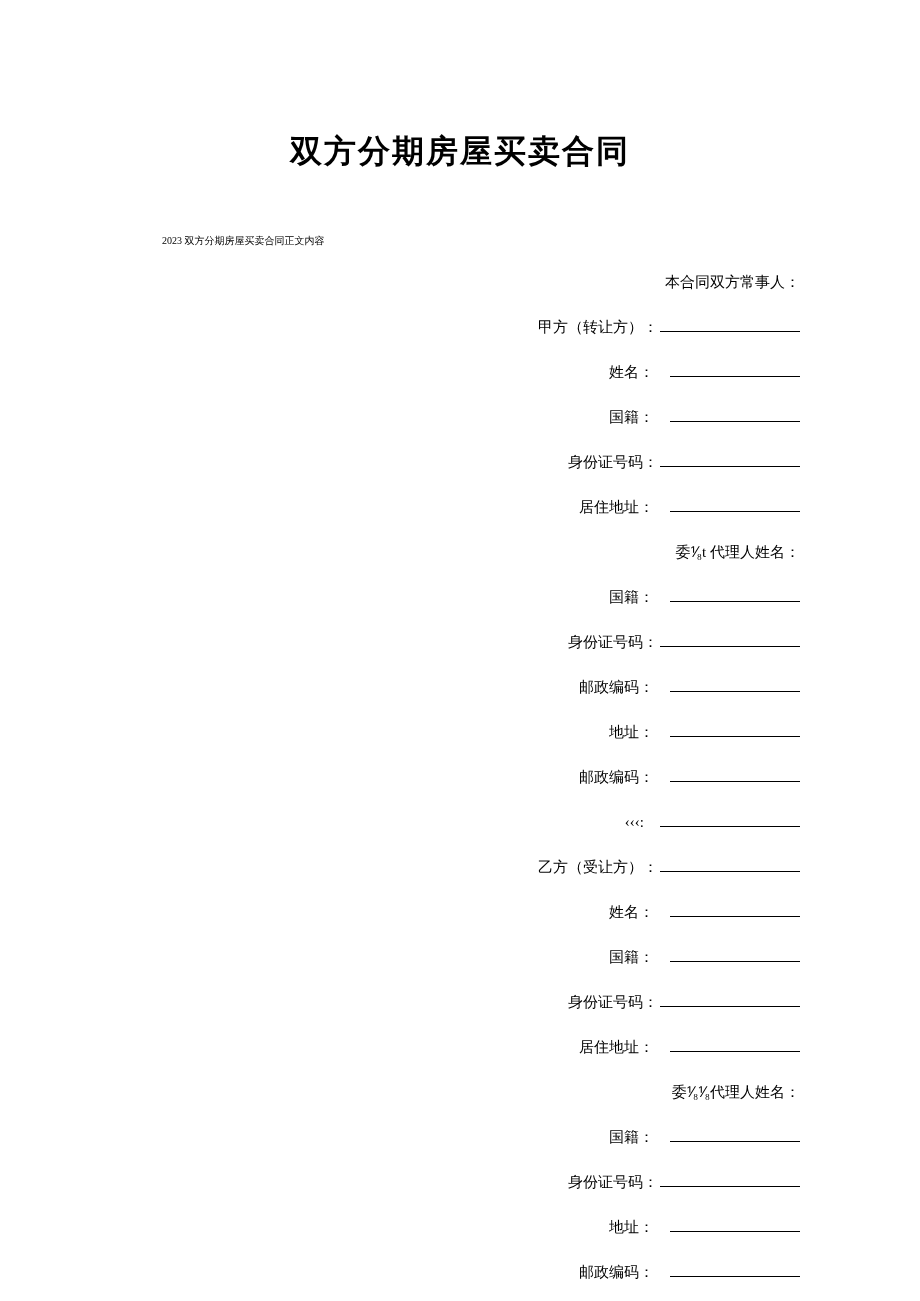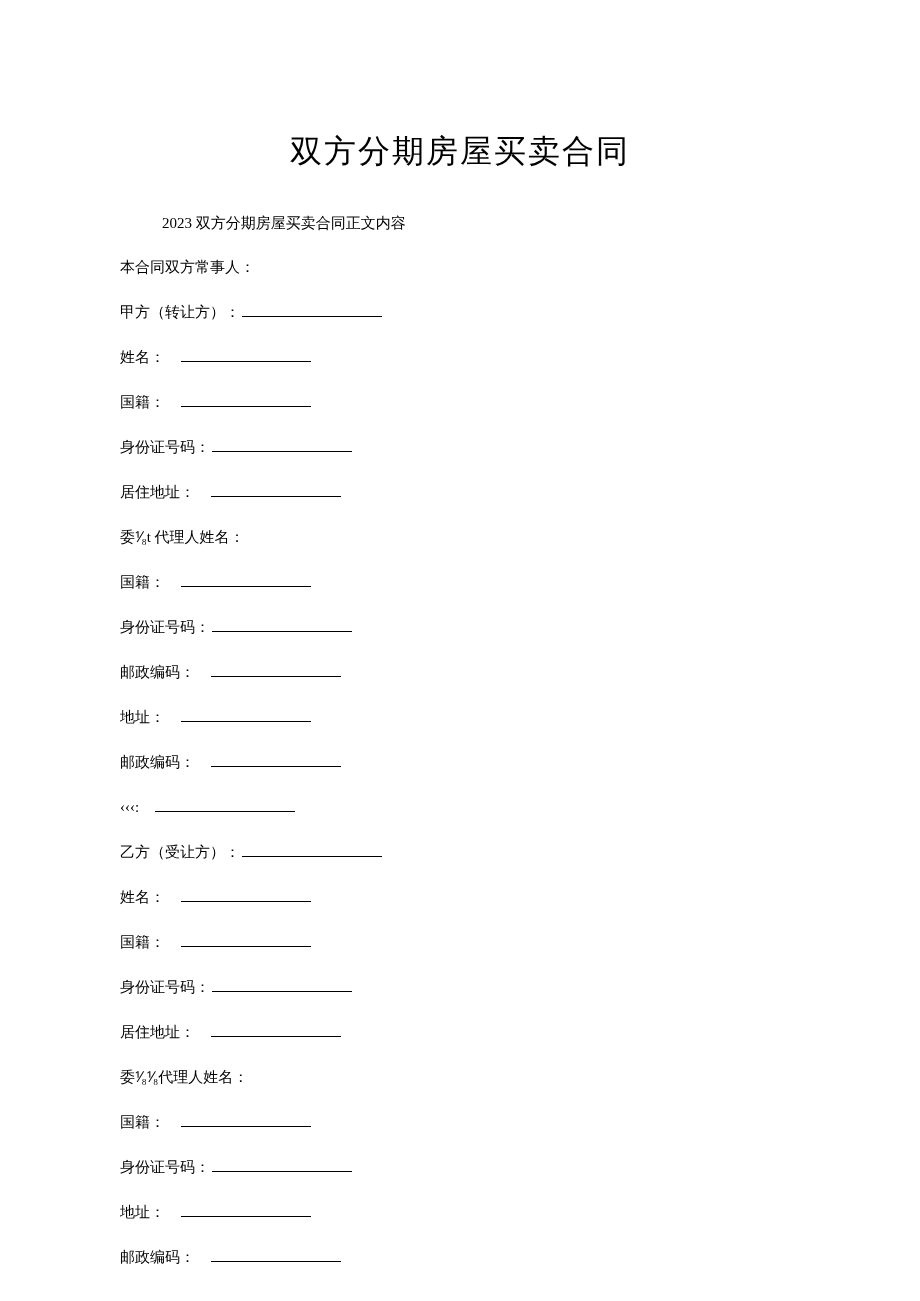--- a/index.html
+++ b/index.html
@@ -11,37 +11,38 @@
       background: #ffffff;
       font-family: "SimSun", "宋体", serif;
       width: 920px;
       height: 1301px;
       padding: 130px 120px 60px 120px;
       color: #000;
     }
     .title {
       text-align: center;
       font-size: 32px;
-      font-weight: normal;
-      margin-bottom: 40px;
+      font-weight: bold;
+      margin-bottom: 60px;
       font-family: "SimSun", "宋体", serif;
       letter-spacing: 2px;
     }
     .subtitle {
-      font-size: 15px;
+      font-size: 10px;
       margin-left: 42px;
       margin-bottom: 24px;
       font-family: "SimSun", "宋体", serif;
     }
     .field-line {
       font-size: 15px;
       margin-bottom: 24px;
       line-height: 1.4;
       font-family: "SimSun", "宋体", serif;
       white-space: nowrap;
+      text-align: right;
     }
     .label {
       display: inline;
     }
     .blank {
       display: inline-block;
       border-bottom: 1px solid #000;
       min-width: 130px;
       height: 14px;
       vertical-align: baseline;

